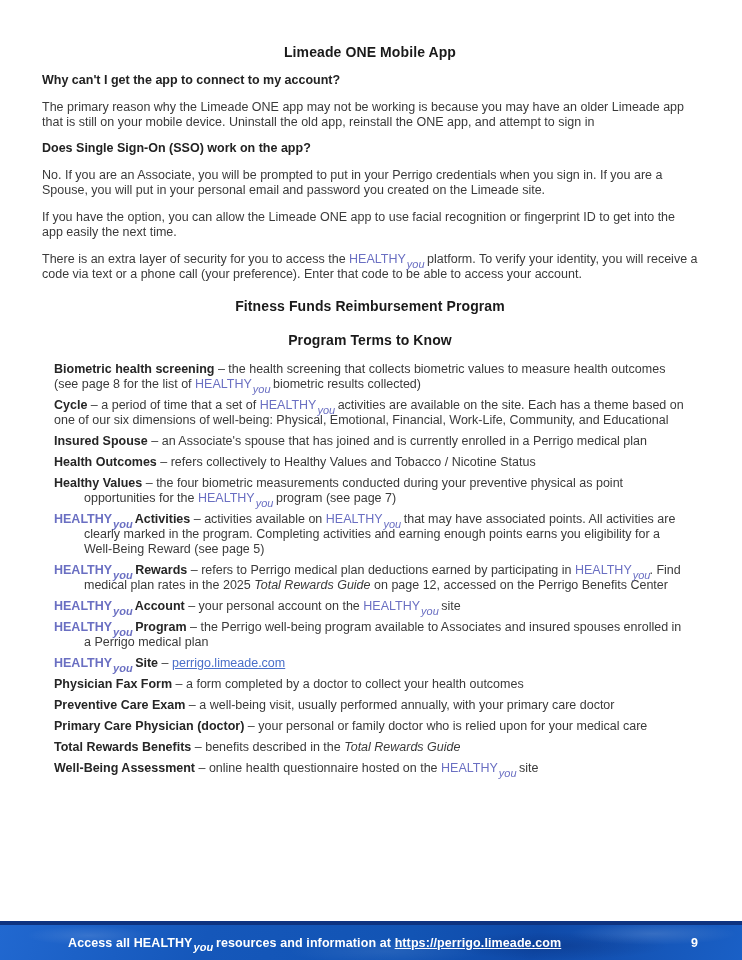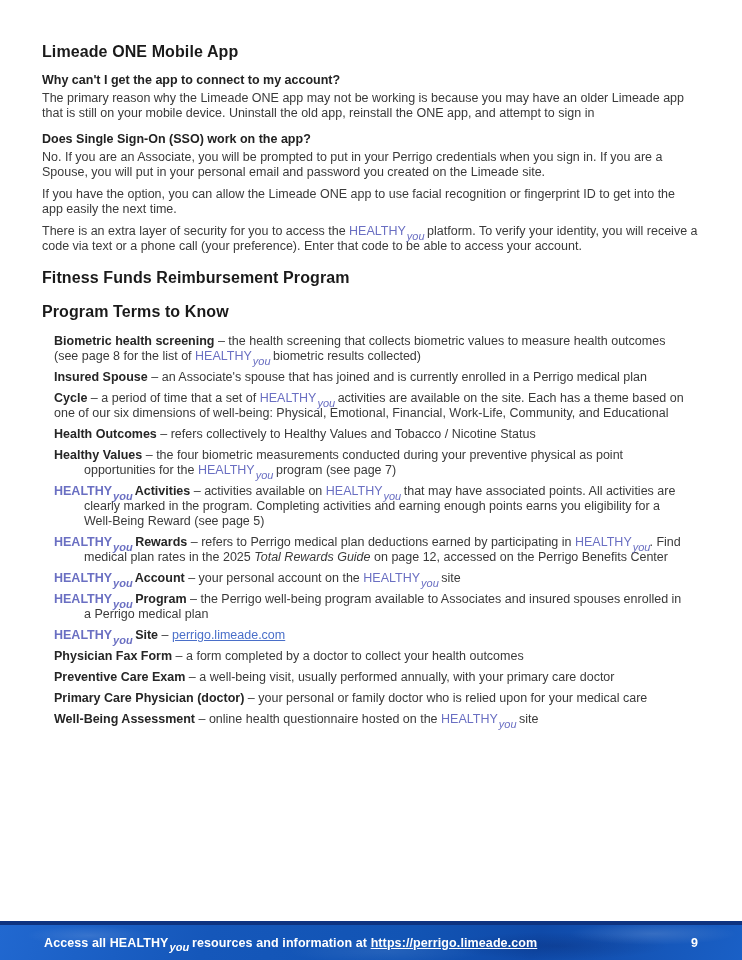--- a/index.html
+++ b/index.html
@@ -7,31 +7,31 @@
   .page {
     width: 742px; height: 960px; margin: 0 auto; background: #ffffff;
     position: relative; overflow: hidden;
     font-family: "Liberation Sans", sans-serif;
     color: #3a3a3a;
     -webkit-font-smoothing: antialiased;
   }
   .content { padding: 42px 44px 0 42px; }
 
   h1 {
-    font-size: 16px; line-height: 20px; font-weight: 700;
-    color: #1a1a1a; margin: 0 0 8px; letter-spacing: 0.1px;
+    font-size: 14px; line-height: 20px; font-weight: 700;
+    color: #1a1a1a; margin: 0 0 8px; letter-spacing: 0.1px; text-align: center;
   }
   h1.sec { margin: 14px 0 4px; }
 
   .q {
     font-size: 12.5px; line-height: 15px; font-weight: 700;
     color: #222222; margin: 11px 0 3px;
   }
   p.body {
-    font-size: 12.5px; line-height: 15px; margin: 3px 0 7px;
+    font-size: 12.5px; line-height: 15px; margin: 12px 0 7px;
   }
   h1.terms-title { }
 
   .terms { margin: 12px; padding: 0; list-style: none; }
   .term {
     font-size: 12.5px; line-height: 15px; margin: 0 0 6px;
   }
   .term.hang { padding-left: 30px; text-indent: -30px; }
 
   .bold { font-weight: 700; color: #262626; }
@@ -59,21 +59,21 @@
     content: ""; position: absolute; inset: 0; pointer-events: none;
     background:
       radial-gradient(90px 14px at 12% 30%, rgba(255,255,255,0.12), transparent 70%),
       radial-gradient(140px 18px at 52% 75%, rgba(255,255,255,0.08), transparent 70%),
       radial-gradient(120px 16px at 88% 25%, rgba(255,255,255,0.14), transparent 70%),
       radial-gradient(160px 20px at 75% 60%, rgba(2,10,60,0.18), transparent 70%);
   }
   .footer-text {
     position: relative; z-index: 1;
     color: #ffffff; font-weight: 700; font-size: 12.5px;
-    padding-left: 44px; letter-spacing: 0.1px;
+    padding-left: 68px; letter-spacing: 0.1px;
   }
   .footer-text .brand { color: #ffffff; }
   .page-num {
     position: absolute; z-index: 1; right: 44px; top: 50%;
     transform: translateY(-50%);
     color: #ffffff; font-weight: 700; font-size: 12.5px;
   }
 </style>
 </head>
 <body>
@@ -90,32 +90,33 @@
     <p class="body"><span class="">No. If you are an Associate, you will be prompted to put in your Perrigo credentials when you sign in. If you are a Spouse, you will put in your personal email and password you created on the Limeade site.</span></p>
     <p class="body"><span class="">If you have the option, you can allow the Limeade ONE app to use facial recognition or fingerprint ID to get into the app easily the next time.</span></p>
     <p class="body"><span class="">There is an extra layer of security for you to access the </span><span class="brand">HEALTHY<sub>you</sub></span><span class=""> platform. To verify your identity, you will receive a code via text or a phone call (your preference). Enter that code to be able to access your account.</span></p>
 
     <h1 class="sec">Fitness Funds Reimbursement Program</h1>
 
     <h1 class="sec terms-title">Program Terms to Know</h1>
 
     <ul class="terms">
         <li class="term"><span class="bold">Biometric health screening</span><span class=""> – the health screening that collects biometric values to measure health outcomes (see page 8 for the list of </span><span class="brand">HEALTHY<sub>you</sub></span><span class=""> biometric results collected)</span></li>
+        <li class="term"><span class="bold">Cycle</span><span class=""> – a period of time that a set of </span><span class="brand">HEALTHY<sub>you</sub></span><span class=""> activities are available on the site. Each has a theme based on one of our six dimensions of well-being: Physical, Emotional, Financial, Work-Life, Community, and Educational</span></li>
         <li class="term"><span class="bold">Insured Spouse</span><span class=""> – an Associate's spouse that has joined and is currently enrolled in a Perrigo medical plan</span></li>
-        <li class="term"><span class="bold">Cycle</span><span class=""> – a period of time that a set of </span><span class="brand">HEALTHY<sub>you</sub></span><span class=""> activities are available on the site. Each has a theme based on one of our six dimensions of well-being: Physical, Emotional, Financial, Work-Life, Community, and Educational</span></li>
         <li class="term"><span class="bold">Health Outcomes</span><span class=""> – refers collectively to Healthy Values and Tobacco / Nicotine Status</span></li>
         <li class="term hang"><span class="bold">Healthy Values</span><span class=""> – the four biometric measurements conducted during your preventive physical as point opportunities for the </span><span class="brand">HEALTHY<sub>you</sub></span><span class=""> program (see page 7)</span></li>
         <li class="term hang"><span class="brand bold">HEALTHY<sub>you</sub></span><span class="bold"> Activities</span><span class=""> – activities available on </span><span class="brand">HEALTHY<sub>you</sub></span><span class=""> that may have associated points. All activities are clearly marked in the program. Completing activities and earning enough points earns you eligibility for a Well-Being Reward (see page 5)</span></li>
         <li class="term hang"><span class="brand bold">HEALTHY<sub>you</sub></span><span class="bold"> Rewards</span><span class=""> – refers to Perrigo medical plan deductions earned by participating in </span><span class="brand">HEALTHY<sub>you</sub></span><span class="">. Find medical plan rates in the 2025 </span><span class="italic">Total Rewards Guide</span><span class=""> on page 12, accessed on the Perrigo Benefits Center</span></li>
         <li class="term"><span class="brand bold">HEALTHY<sub>you</sub></span><span class="bold"> Account</span><span class=""> – your personal account on the </span><span class="brand">HEALTHY<sub>you</sub></span><span class=""> site</span></li>
         <li class="term hang"><span class="brand bold">HEALTHY<sub>you</sub></span><span class="bold"> Program</span><span class=""> – the Perrigo well-being program available to Associates and insured spouses enrolled in a Perrigo medical plan</span></li>
         <li class="term"><span class="brand bold">HEALTHY<sub>you</sub></span><span class="bold"> Site</span><span class=""> – </span><a class="link">perrigo.limeade.com</a></li>
         <li class="term"><span class="bold">Physician Fax Form</span><span class=""> – a form completed by a doctor to collect your health outcomes</span></li>
         <li class="term"><span class="bold">Preventive Care Exam</span><span class=""> – a well-being visit, usually performed annually, with your primary care doctor</span></li>
         <li class="term hang"><span class="bold">Primary Care Physician (doctor)</span><span class=""> – your personal or family doctor who is relied upon for your medical care</span></li>
+        <li class="term"><span class="bold">Total Rewards Benefits</span><span class=""> – benefits described in the </span><span class="italic">Total Rewards Guide</span></li>
         <li class="term"><span class="bold">Well-Being Assessment</span><span class=""> – online health questionnaire hosted on the </span><span class="brand">HEALTHY<sub>you</sub></span><span class=""> site</span></li>
       </ul>
 
   </div>
 
   <div class="footer">
     <div class="footer-text"><span class="">Access all </span><span class="brand">HEALTHY<sub>you</sub></span><span class=""> resources and information at </span><span class="underline">https://perrigo.limeade.com</span></div>
     <div class="page-num">9</div>
   </div>
 </div>

